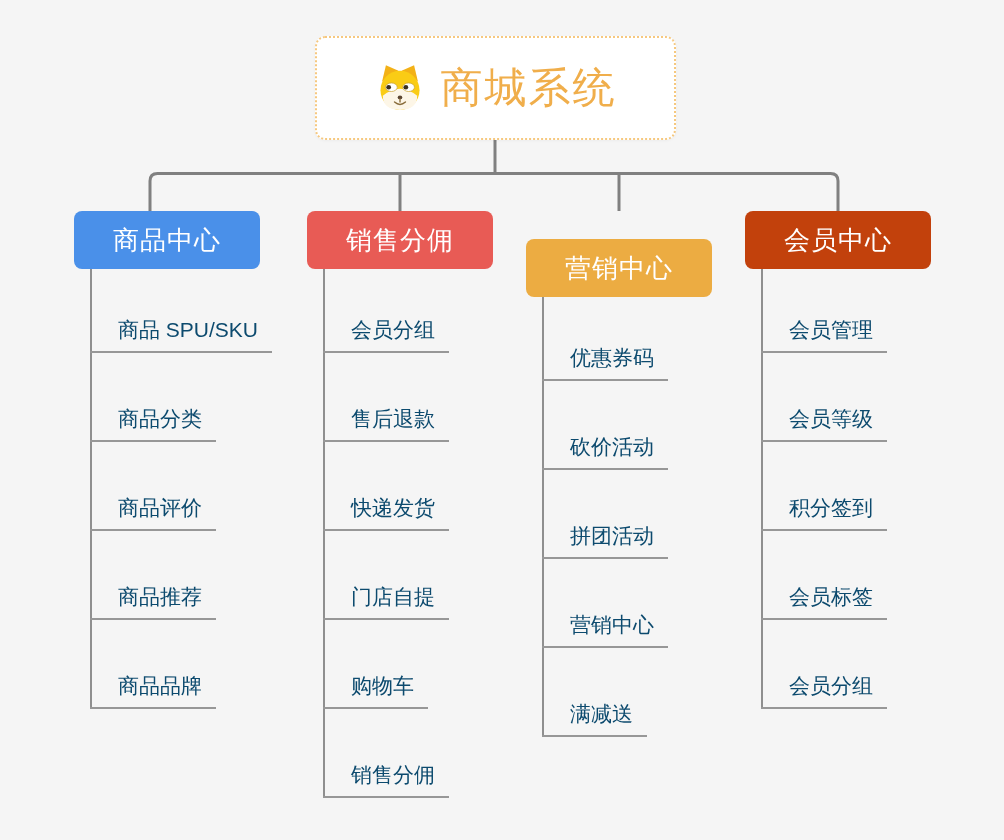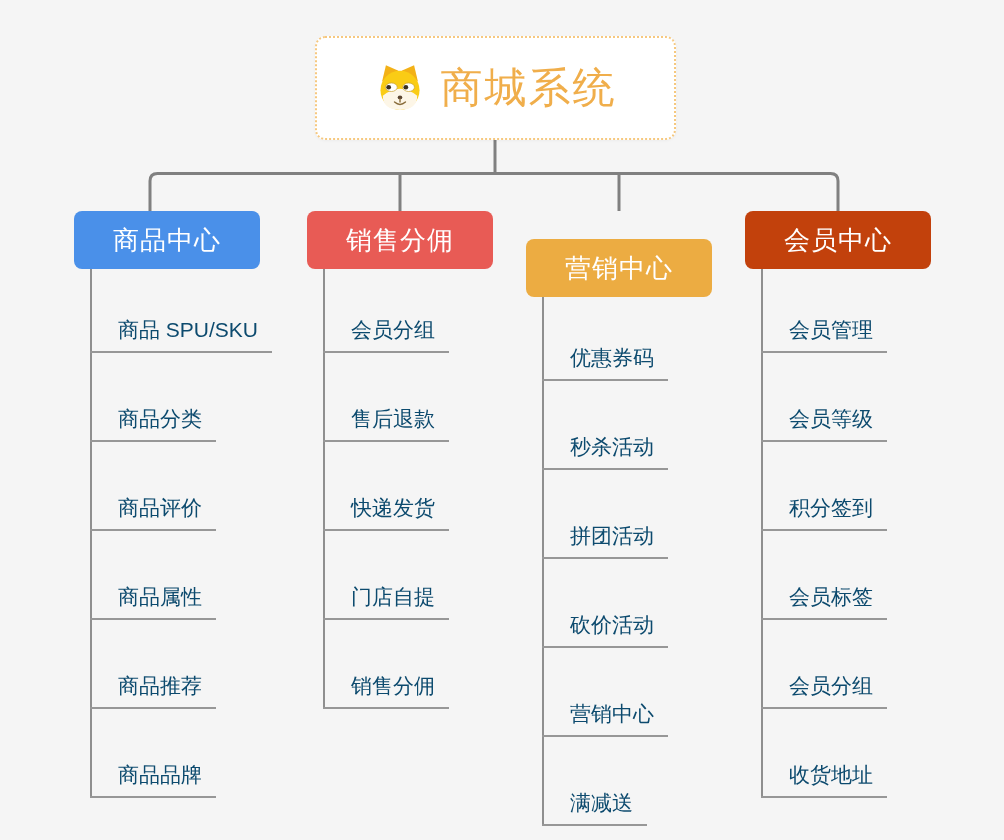--- a/index.html
+++ b/index.html
@@ -112,23 +112,20 @@
       <div class="child-row first">
         <span class="child-label">商品 SPU/SKU</span>
         </div>
       <div class="child-row">
         <span class="child-label">商品分类</span>
         </div>
       <div class="child-row">
         <span class="child-label">商品评价</span>
         </div>
       <div class="child-row">
-        <span class="child-label">商品属性</span>
-        </div>
-      <div class="child-row">
         <span class="child-label">商品推荐</span>
         </div>
       <div class="child-row">
         <span class="child-label">商品品牌</span>
         </div>
     </div>
   </div>
 
   <div class="column" style="left:307px;">
     <div class="branch-box" style="background-color: rgb(232, 91, 85);">销售分佣</div>
@@ -139,39 +136,39 @@
       <div class="child-row">
         <span class="child-label">售后退款</span>
         </div>
       <div class="child-row">
         <span class="child-label">快递发货</span>
         </div>
       <div class="child-row">
         <span class="child-label">门店自提</span>
         </div>
       <div class="child-row">
+        <span class="child-label">购物车</span>
+        </div>
+      <div class="child-row">
         <span class="child-label">销售分佣</span>
         </div>
     </div>
   </div>
 
   <div class="column" style="left:526px;margin-top:28px;">
     <div class="branch-box" style="background-color: rgb(236, 172, 66);">营销中心</div>
     <div class="children">
       <div class="child-row first">
         <span class="child-label">优惠券码</span>
         </div>
       <div class="child-row">
-        <span class="child-label">秒杀活动</span>
+        <span class="child-label">砍价活动</span>
         </div>
       <div class="child-row">
         <span class="child-label">拼团活动</span>
-        </div>
-      <div class="child-row">
-        <span class="child-label">砍价活动</span>
         </div>
       <div class="child-row">
         <span class="child-label">营销中心</span>
         </div>
       <div class="child-row">
         <span class="child-label">满减送</span>
         </div>
     </div>
   </div>
 
@@ -186,19 +183,16 @@
         </div>
       <div class="child-row">
         <span class="child-label">积分签到</span>
         </div>
       <div class="child-row">
         <span class="child-label">会员标签</span>
         </div>
       <div class="child-row">
         <span class="child-label">会员分组</span>
         </div>
-      <div class="child-row">
-        <span class="child-label">收货地址</span>
-        </div>
     </div>
   </div>
 
 </div>
 
 </body></html>

